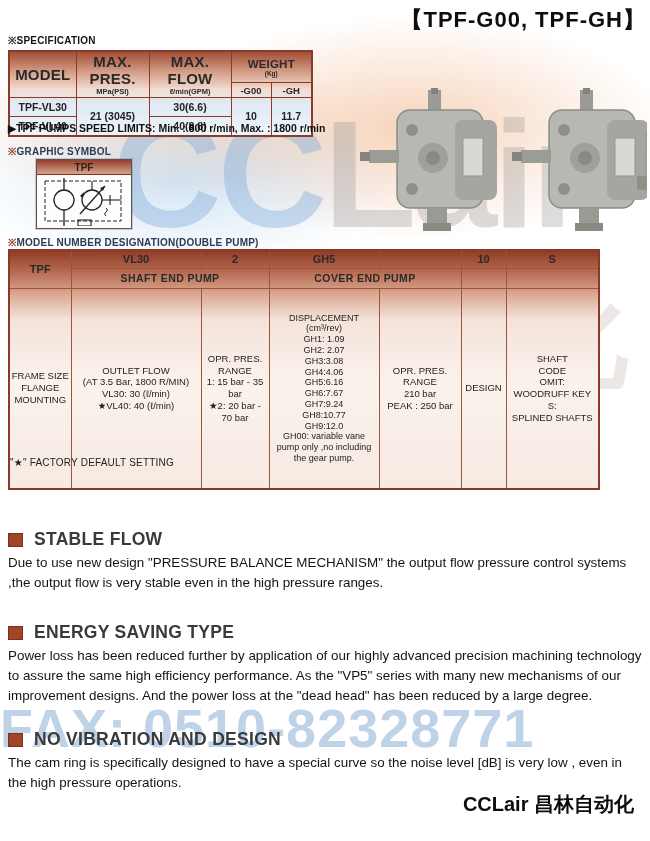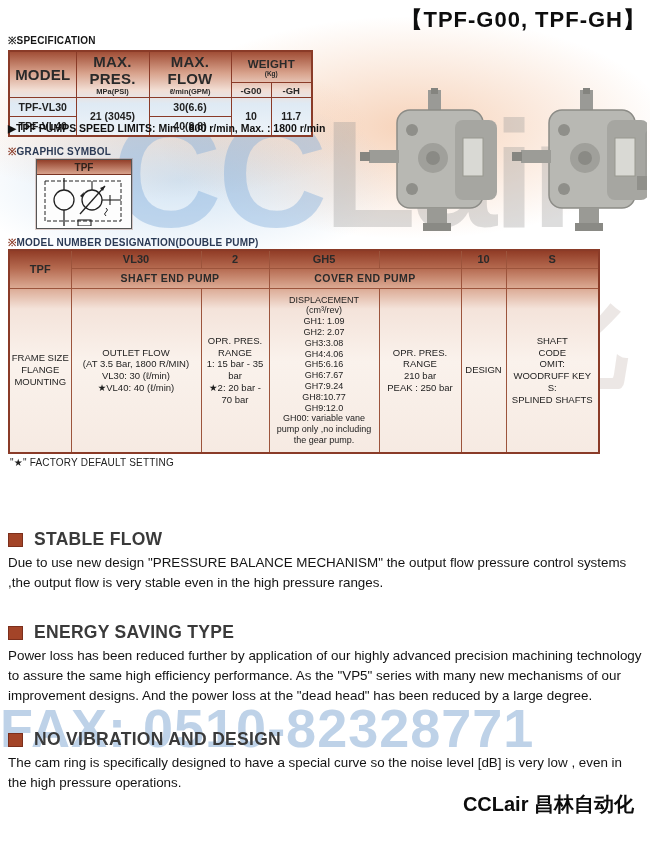--- a/index.html
+++ b/index.html
@@ -50,21 +50,21 @@
     text-align:center; font-size:10px; font-weight:bold; color:#31221c; line-height:15px;
     border-bottom:1px solid #7a3322; }
   .symbol-body { height:53px; display:flex; align-items:center; justify-content:center; }
   
   #model-table { width:590px;
     background:linear-gradient(180deg,#8f3a24 0%,#b56a50 9%,#d9a58e 18%,#f4e3da 29%,#faf2ec 55%,#f6eae2 100%);
     border:2px solid #8a3b28; }
   #model-table td { border:1px solid #9c543c; text-align:center; vertical-align:middle; color:#2a2a2a; }
   #model-table .code-row td { height:18px; font-size:11px; font-weight:bold; }
   #model-table .group-row td { height:20px; font-size:10.5px; font-weight:bold; letter-spacing:.4px;margin-left:16px; }
-  #model-table .body-row td { height:165px; font-size:9.5px; line-height:1.25; color:#1d1d1d; padding:2px 1px; }
+  #model-table .body-row td { height:201px; font-size:9.5px; line-height:1.25; color:#1d1d1d; padding:2px 1px; }
   .pre { white-space:pre-line; }
   .footnote { font-size:10px; color:#222; letter-spacing:.2px; }
   
   .feature { left:8px; width:636px; }
   .feature-head { display:flex; align-items:center; gap:11px; }
   .bullet { width:15px; height:14px; background:#a34428; border:1px solid #7c2f1c; flex:0 0 auto; }
   .feature-title { font-size:17.5px; font-weight:600; color:#3a3a3a; letter-spacing:.3px; }
   .feature-body { margin-top:3px; font-size:13.4px; line-height:1.5; color:#141414; }
   .footer-brand { right:16px; top:791px; font-size:20px; font-weight:bold; color:#0c0c0c; }
 </style>

